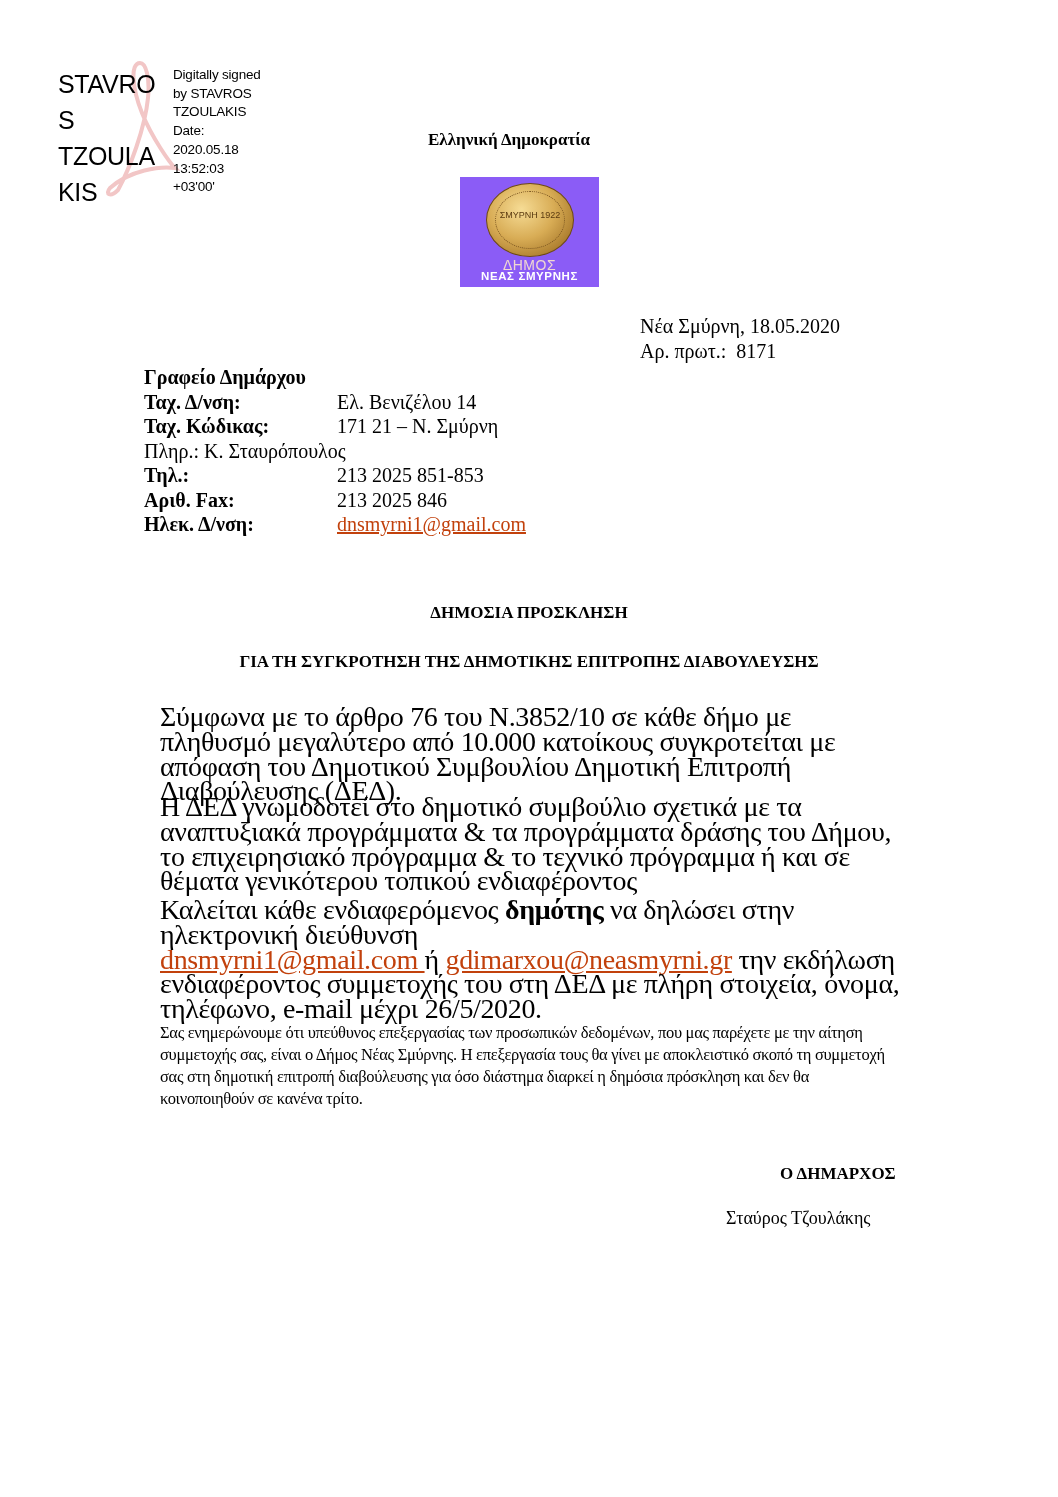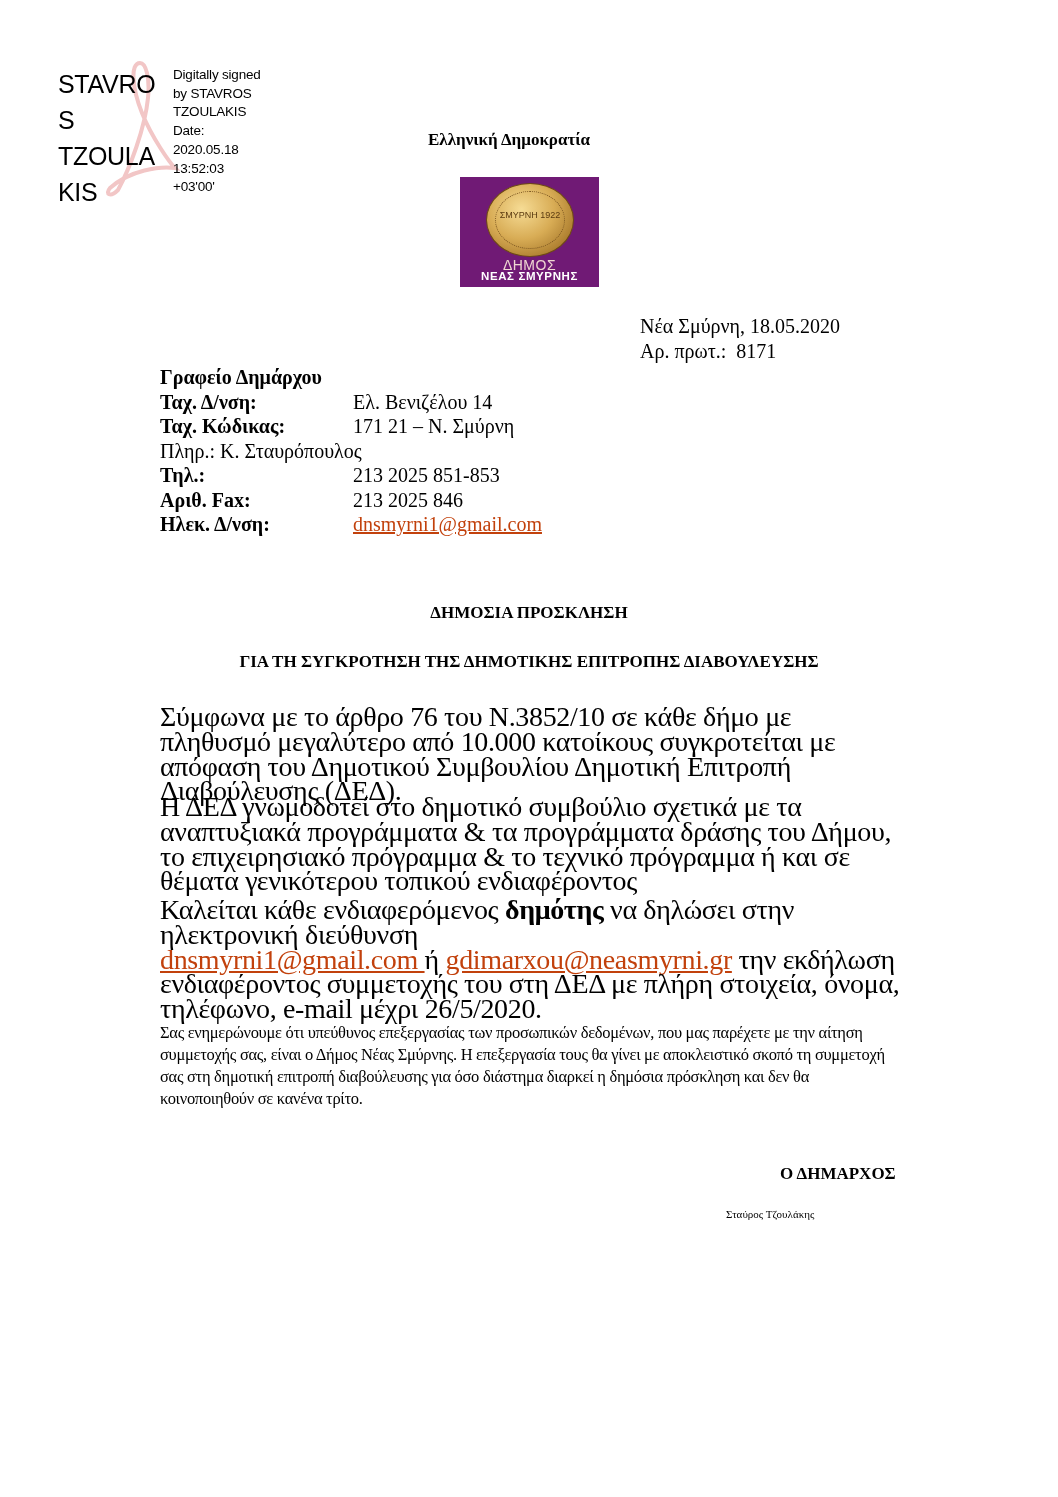--- a/index.html
+++ b/index.html
@@ -6,47 +6,47 @@
   body { width: 1058px; height: 1497px; position: relative; overflow: hidden; color: #000; font-family: "Liberation Serif", serif; }
   .abs { position: absolute; }
   
   .sig-name { left: 58px; top: 66px; font-family: "Liberation Sans", sans-serif; font-size: 25px; line-height: 36px; letter-spacing: -0.3px; }
   .sig-name div { white-space: nowrap; }
   .sig-details { left: 173px; top: 66px; font-family: "Liberation Sans", sans-serif; font-size: 13.5px; line-height: 18.7px; letter-spacing: -0.2px; }
   .sig-details div { white-space: nowrap; }
   .acrobat-mark { left: 100px; top: 58px; width: 80px; height: 150px; }
   
   .gov-title { left: 428px; top: 130px; font-size: 17px; font-weight: bold; }
-  .logo { left: 460px; top: 177px; width: 139px; height: 110px; background: #701a75; }
+  .logo { left: 460px; top: 177px; width: 139px; height: 110px; background: #8b5cf6; }
   .coin { position: absolute; left: 26px; top: 6px; width: 86px; height: 72px; border-radius: 50%;
           background: radial-gradient(ellipse at 40% 35%, #f6dc95 0%, #d8ac55 45%, #a97a2c 80%, #7c5418 100%); border: 1px solid #6e4a14; }
   .coin-inner { position: absolute; left: 8px; top: 7px; right: 8px; bottom: 7px; border-radius: 50%; border: 1px dotted #7a5520; }
   .coin-text { position: absolute; left: 0; right: 0; top: 26px; text-align: center; font-family: "Liberation Sans", sans-serif; font-size: 9px; color: #5a3a10; }
   .logo-line1 { position: absolute; left: 0; right: 0; top: 80px; text-align: center; color: #f0d7d2; font-family: "Liberation Sans", sans-serif; font-size: 14px; letter-spacing: 0.5px; }
   .logo-line2 { position: absolute; left: 0; right: 0; top: 93px; text-align: center; color: #ffffff; font-family: "Liberation Sans", sans-serif; font-size: 11.5px; font-weight: bold; letter-spacing: 0.6px; }
   
   .date-block { left: 640px; top: 314px; font-size: 20px; line-height: 25px; }
   
-  .office { left: 160px; top: 365px; font-size: 20px; line-height: 24.5px; }
+  .office { left: 144px; top: 365px; font-size: 20px; line-height: 24.5px; }
   .office .row { position: relative; height: 24.5px; white-space: nowrap; }
   .office .lbl { position: absolute; left: 0; }
   .office .val { position: absolute; left: 193px; }
   .bold { font-weight: bold; }
   a.link { color: #c2410c; text-decoration: underline; }
   
   .title1 { left: 0; width: 1058px; top: 603px; text-align: center; font-size: 17px; font-weight: bold; }
   .title2 { left: 160px; width: 738px; top: 652px; text-align: center; font-size: 17px; font-weight: bold; white-space: nowrap; }
   
   .para { left: 160px; width: 745px; font-size: 28px; line-height: 24.8px; letter-spacing: -0.35px; }
   .p1 { top: 705px; }
   .p2 { top: 795px; }
   .p3 { top: 898px; }
   .p4 { top: 1022px; font-size: 16.5px; line-height: 22px; letter-spacing: -0.3px; width: 745px; }
   .signoff-title { left: 752px; top: 1164px; font-size: 17px; font-weight: bold; margin-left: 28px; }
-  .signoff-name { left: 726px; top: 1208px; font-size: 11px; }
+  .signoff-name { left: 726px; top: 1208px; font-size: 18px; }
 </style>
 </head>
 <body>
 
 <svg class="abs acrobat-mark" viewBox="0 0 80 150">
   <path d="M40 5 C30 5 32 30 42 55 C52 80 70 105 75 110 C60 108 30 112 10 130 C5 136 10 140 18 132 C30 110 45 70 48 40 C50 20 46 5 40 5 Z" fill="none" stroke="#f2c6c6" stroke-width="4"></path>
 </svg>
 <div class="abs sig-name">
   <div>STAVRO</div>
   <div>S</div>

